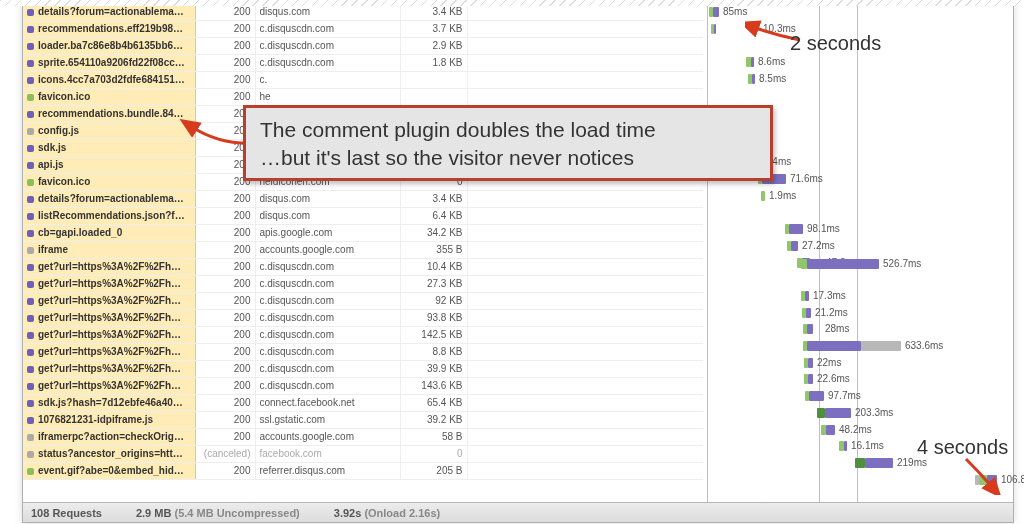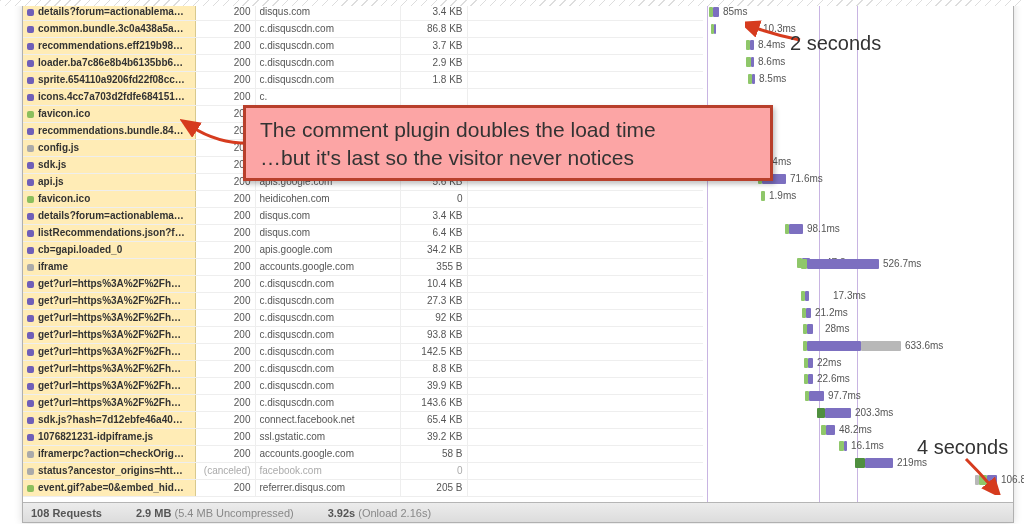--- a/index.html
+++ b/index.html
@@ -135,31 +135,31 @@
     border-top: 1px solid #b5b5b5;
     background: linear-gradient(#ececec,#dcdcdc);
     font-size: 11px;
     font-weight: bold;
     color: #555;
     display: flex;
     align-items: center;
     gap: 34px;
     padding-left: 8px;
   }
-  .summary .sub { font-weight: normal; color:#888; }
+  .summary .sub { font-weight: bold; color:#888; }
 
   
   .callout {
     position: absolute;
     left: 243px;
     top: 105px;
     width: 530px;
     height: 76px;
     border: 3px solid #b83f2b;
-    background: #fca5a5;
+    background: #e5e5e5;
     box-shadow: 2px 3px 5px rgba(0,0,0,.25);
     z-index: 30;
     padding: 8px 14px;
     font-size: 21px;
     font-family: "Helvetica Neue", Arial, sans-serif;
     color: #333;
     line-height: 1.35;
   }
 
   .arrow-red {
@@ -192,27 +192,20 @@
         </colgroup>
       <tbody id="tbody">
           <tr>
             <td class="name"><span class="dot "></span>details?forum=actionablema…</td>
             <td class="status">200</td>
             <td class="domain">disqus.com</td>
             <td class="size">3.4 KB</td>
             <td class="blank"></td>
           </tr>
           <tr>
-            <td class="name"><span class="dot "></span>common.bundle.3c0a438a5a…</td>
-            <td class="status">200</td>
-            <td class="domain">c.disquscdn.com</td>
-            <td class="size">86.8 KB</td>
-            <td class="blank"></td>
-          </tr>
-          <tr>
             <td class="name"><span class="dot "></span>recommendations.eff219b98…</td>
             <td class="status">200</td>
             <td class="domain">c.disquscdn.com</td>
             <td class="size">3.7 KB</td>
             <td class="blank"></td>
           </tr>
           <tr>
             <td class="name"><span class="dot "></span>loader.ba7c86e8b4b6135bb6…</td>
             <td class="status">200</td>
             <td class="domain">c.disquscdn.com</td>
@@ -405,25 +398,20 @@
   <div class="row-bars" style="top: 1px;">
         <div class="bar green" style="left: 6px; width: 4px;"></div>
         <div class="bar purple" style="left: 10px; width: 6px;"></div>
         <div class="tlabel" style="left: 20px;">85ms</div>
       </div>
       <div class="row-bars" style="top: 17.7px;">
         <div class="bar green" style="left: 8px; width: 3px;"></div>
         <div class="bar purple" style="left: 11px; width: 2px;"></div>
         <div class="tlabel" style="left: 17px; margin-left: 43px;">10.3ms</div>
       </div>
-      <div class="row-bars" style="top: 34.4px;">
-        <div class="bar green" style="left: 43px; width: 4px;"></div>
-        <div class="bar purple" style="left: 47px; width: 4px;"></div>
-        <div class="tlabel" style="left: 55px;">8.4ms</div>
-      </div>
       <div class="row-bars" style="top: 51.1px;">
         <div class="bar green" style="left: 43px; width: 5px;"></div>
         <div class="bar purple" style="left: 48px; width: 3px;"></div>
         <div class="tlabel" style="left: 55px;">8.6ms</div>
       </div>
       <div class="row-bars" style="top: 67.8px;">
         <div class="bar green" style="left: 45px; width: 4px;"></div>
         <div class="bar purple" style="left: 49px; width: 3px;"></div>
         <div class="tlabel" style="left: 56px;">8.5ms</div>
       </div>
@@ -443,34 +431,39 @@
       </div>
       <div class="row-bars" style="top: 184.7px;">
         <div class="bar green" style="left: 58px; width: 4px;"></div>
         <div class="tlabel" style="left: 66px;">1.9ms</div>
       </div>
       <div class="row-bars" style="top: 218.1px;">
         <div class="bar green" style="left: 82px; width: 4px;"></div>
         <div class="bar purple" style="left: 86px; width: 14px;"></div>
         <div class="tlabel" style="left: 104px;">98.1ms</div>
       </div>
+      <div class="row-bars" style="top: 234.8px;">
+        <div class="bar green" style="left: 84px; width: 4px;"></div>
+        <div class="bar purple" style="left: 88px; width: 7px;"></div>
+        <div class="tlabel" style="left: 99px;">27.2ms</div>
+      </div>
       <div class="row-bars" style="top: 251.5px;">
         <div class="bar green" style="left: 94px; width: 5px;"></div>
         <div class="bar purple" style="left: 99px; width: 8px;"></div>
         <div class="tlabel" style="left: 123px;">47.8ms</div>
       </div>
       <div class="row-bars" style="top: 253px;">
         <div class="bar green" style="left: 98px; width: 6px;"></div>
         <div class="bar purple" style="left: 104px; width: 72px;"></div>
         <div class="tlabel" style="left: 180px;">526.7ms</div>
       </div>
       <div class="row-bars" style="top: 284.9px;">
         <div class="bar green" style="left: 98px; width: 4px;"></div>
         <div class="bar purple" style="left: 102px; width: 4px;"></div>
-        <div class="tlabel" style="left: 110px; margin-left: 20px;">17.3ms</div>
+        <div class="tlabel" style="left: 110px;">17.3ms</div>
       </div>
       <div class="row-bars" style="top: 301.6px;">
         <div class="bar green" style="left: 99px; width: 4px;"></div>
         <div class="bar purple" style="left: 103px; width: 5px;"></div>
         <div class="tlabel" style="left: 112px;">21.2ms</div>
       </div>
       <div class="row-bars" style="top: 318.3px;">
         <div class="bar green" style="left: 100px; width: 4px;"></div>
         <div class="bar purple" style="left: 104px; width: 6px;"></div>
         <div class="tlabel" style="left: 122px;">28ms</div>

